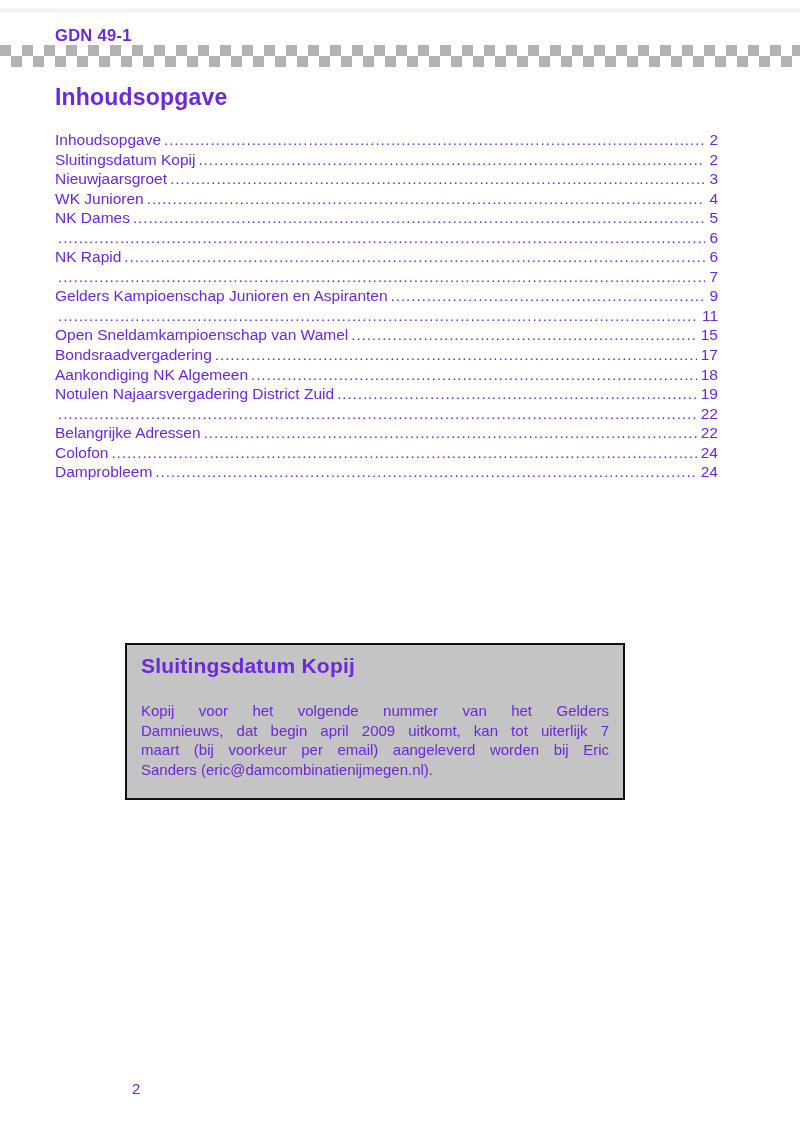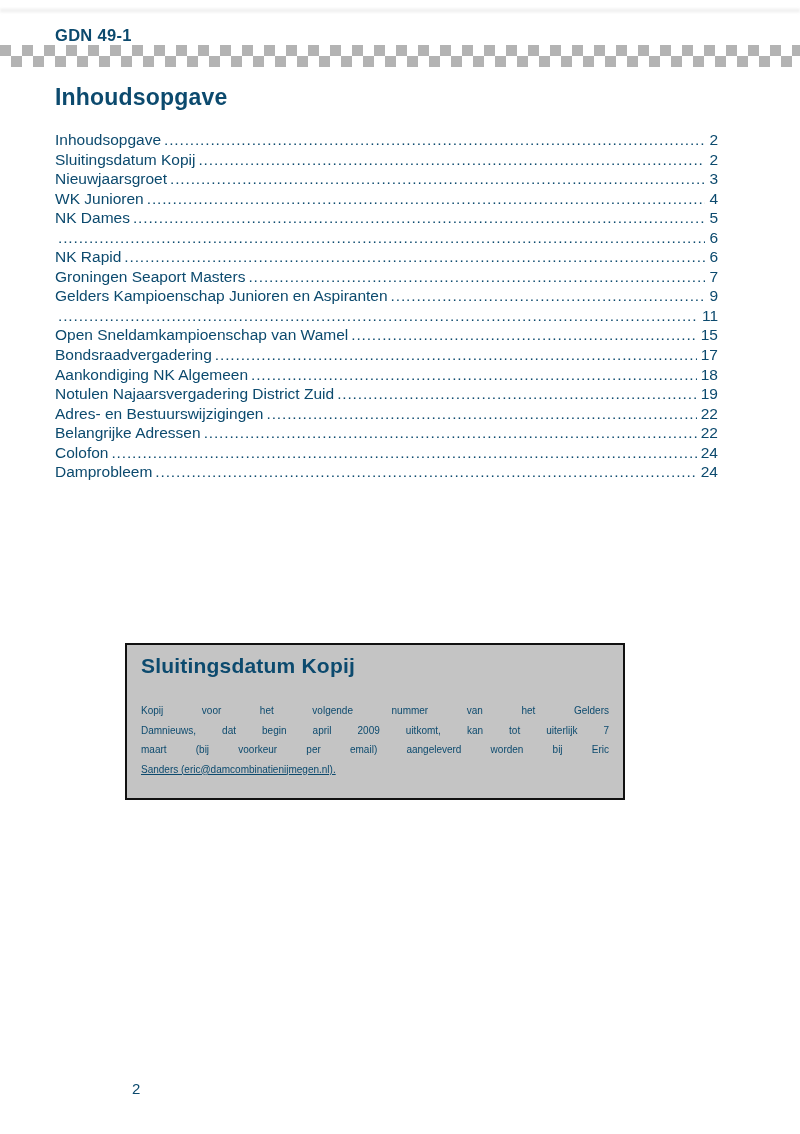--- a/index.html
+++ b/index.html
@@ -6,21 +6,21 @@
     margin: 0;
     padding: 0;
     background: #ffffff;
   }
   .page {
     position: relative;
     width: 800px;
     height: 1134px;
     background: #ffffff;
     font-family: "Liberation Sans", sans-serif;
-    color: #0c4a6e;
+    color: #6d28d9;
     overflow: hidden;
   }
   .scan-artifact {
     position: absolute;
     left: 0;
     top: 9px;
     width: 100%;
     height: 3px;
     background: #ececec;
     filter: blur(1.5px);
@@ -95,31 +95,30 @@
   }
   .kopij-title {
     margin: 0;
     font-size: 21px;
     font-weight: bold;
     line-height: 26px;
     letter-spacing: 0.2px;
   }
   .kopij-body {
     margin-top: 22px;
-    font-size: 10px;
+    font-size: 15px;
     line-height: 19.5px;
   }
   .kopij-line {
     text-align: justify;
     text-align-last: justify;
     text-justify: inter-word;
   }
   .kopij-line:last-child {
     text-align-last: left;
-    text-decoration: underline;
   }
   .page-number {
     position: absolute;
     left: 132px;
     top: 1080px;
     font-size: 15px;
   }
 </style>
 </head>
 <body>
@@ -163,21 +162,20 @@
       <div class="toc-row">
         <span class="toc-leader"></span>
         <span class="toc-page">6</span>
       </div>
       <div class="toc-row">
         <span class="toc-label">NK Rapid</span>
         <span class="toc-leader"></span>
         <span class="toc-page">6</span>
       </div>
       <div class="toc-row">
-        <span class="toc-label">Groningen Seaport Masters</span>
         <span class="toc-leader"></span>
         <span class="toc-page">7</span>
       </div>
       <div class="toc-row">
         <span class="toc-label">Gelders Kampioenschap Junioren en Aspiranten</span>
         <span class="toc-leader"></span>
         <span class="toc-page">9</span>
       </div>
       <div class="toc-row">
         <span class="toc-leader"></span>
@@ -197,21 +195,20 @@
         <span class="toc-label">Aankondiging NK Algemeen</span>
         <span class="toc-leader"></span>
         <span class="toc-page">18</span>
       </div>
       <div class="toc-row">
         <span class="toc-label">Notulen Najaarsvergadering District Zuid</span>
         <span class="toc-leader"></span>
         <span class="toc-page">19</span>
       </div>
       <div class="toc-row">
-        <span class="toc-label">Adres- en Bestuurswijzigingen</span>
         <span class="toc-leader"></span>
         <span class="toc-page">22</span>
       </div>
       <div class="toc-row">
         <span class="toc-label">Belangrijke Adressen</span>
         <span class="toc-leader"></span>
         <span class="toc-page">22</span>
       </div>
       <div class="toc-row">
         <span class="toc-label">Colofon</span>

